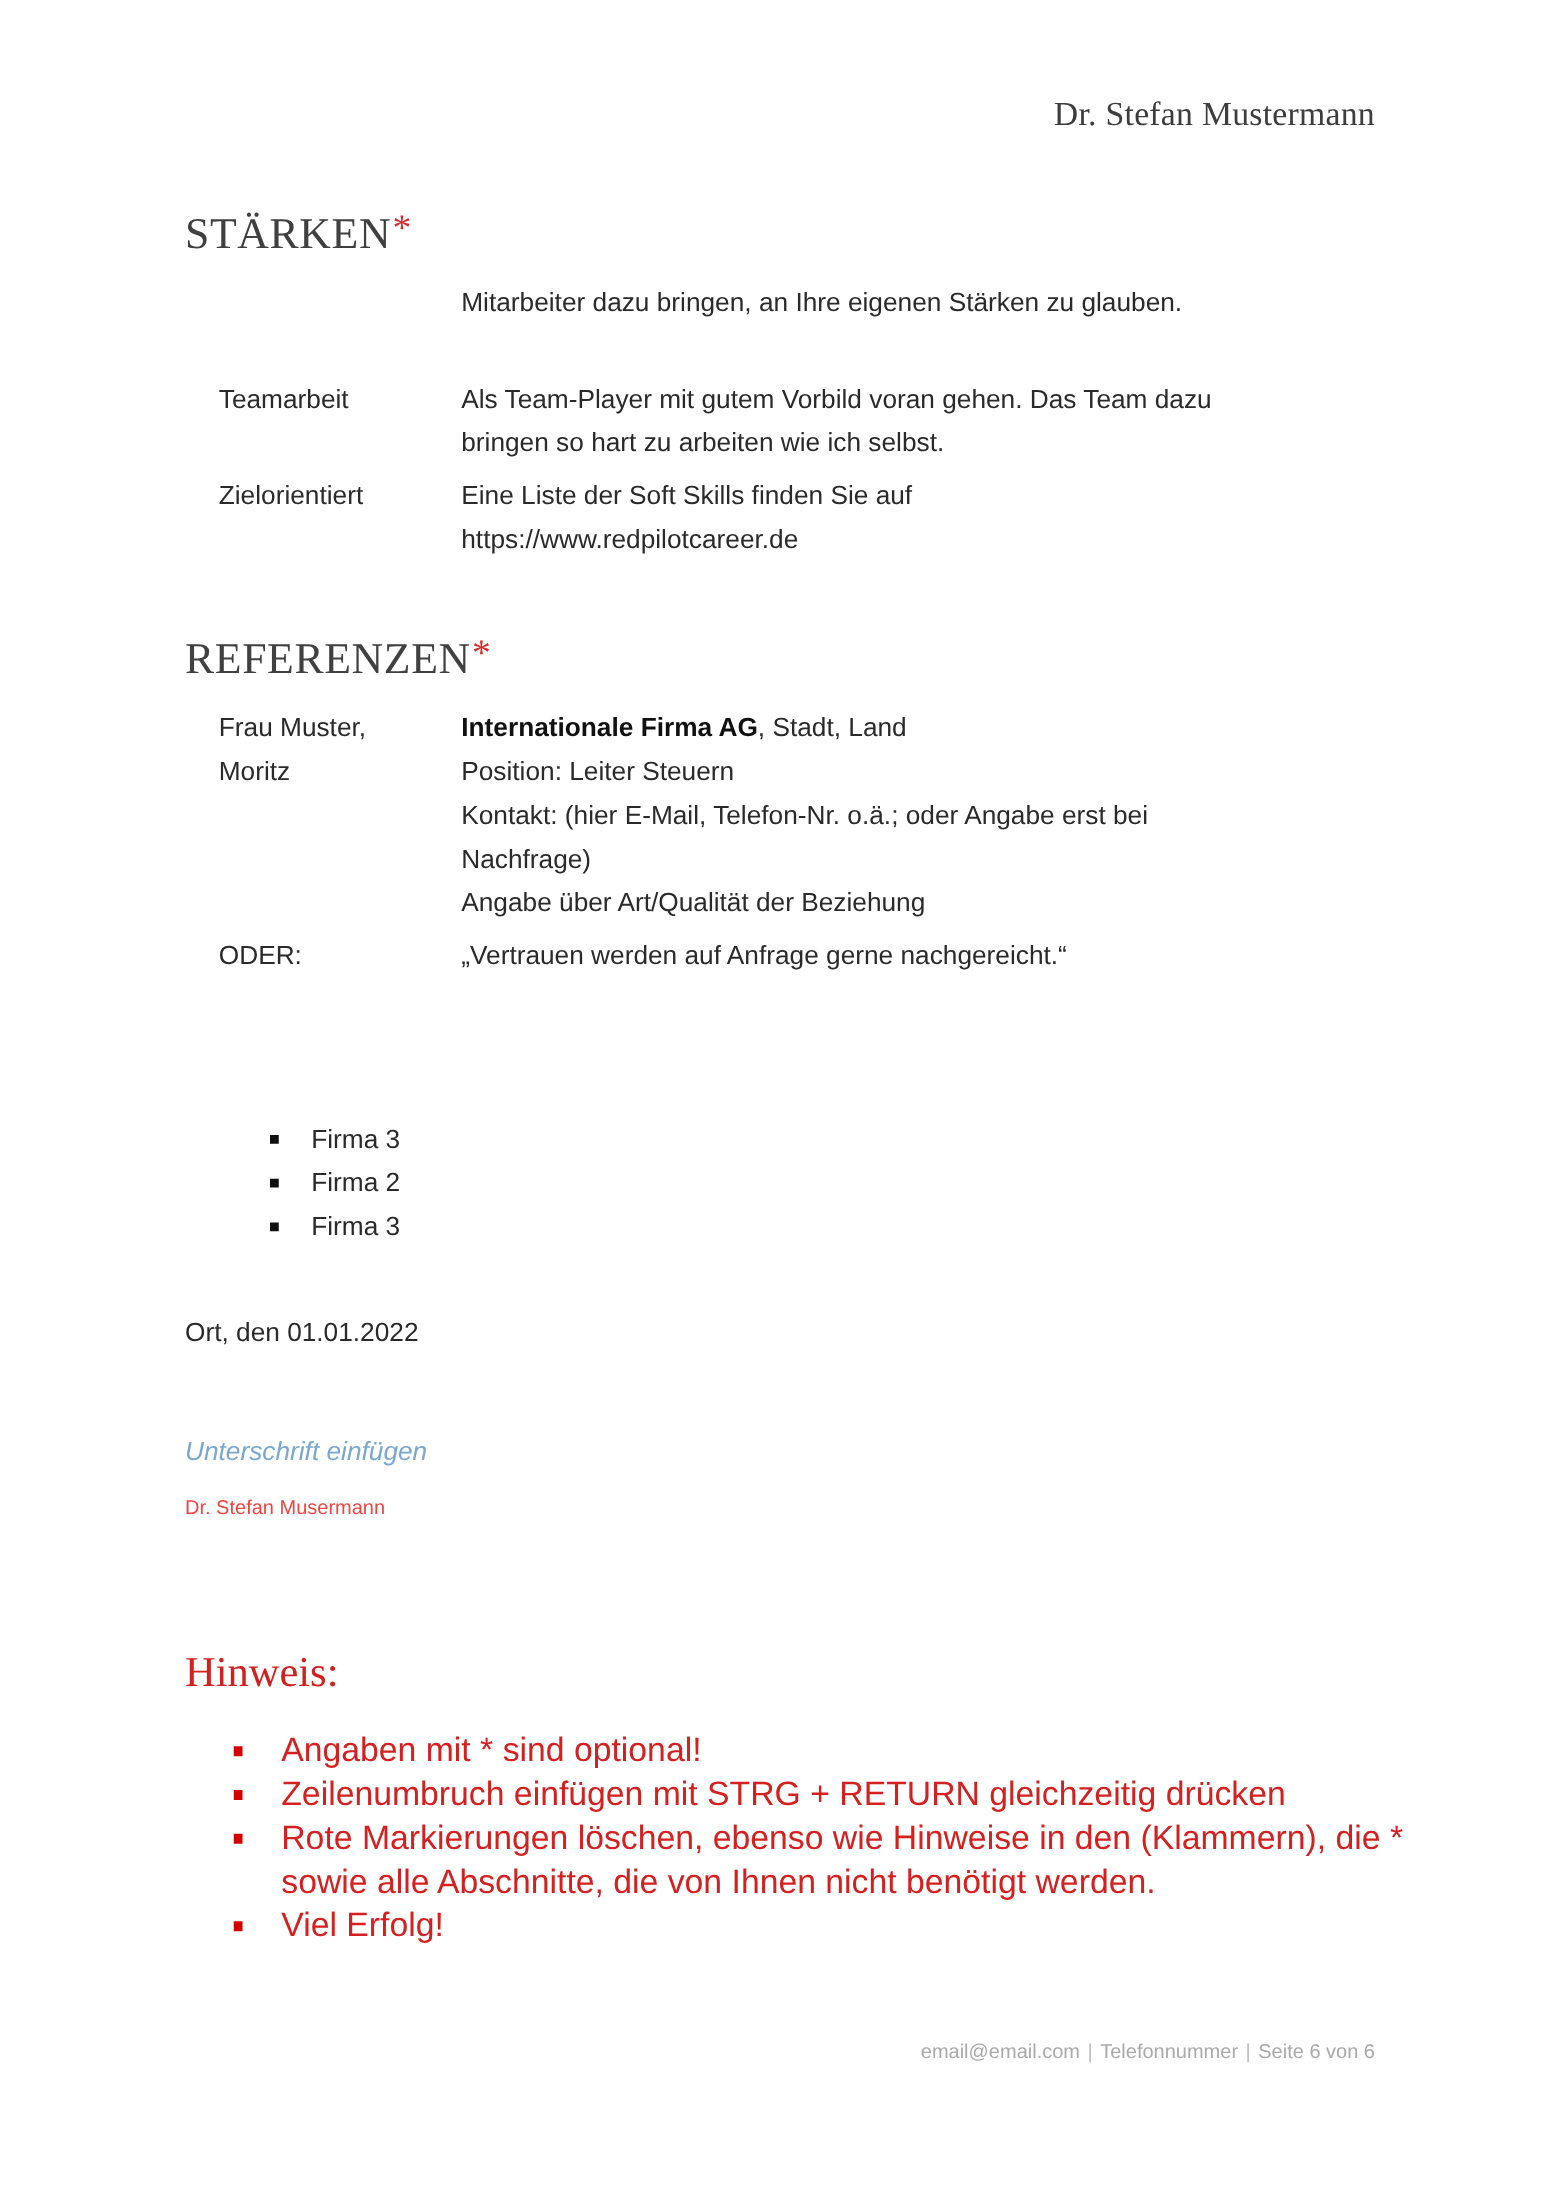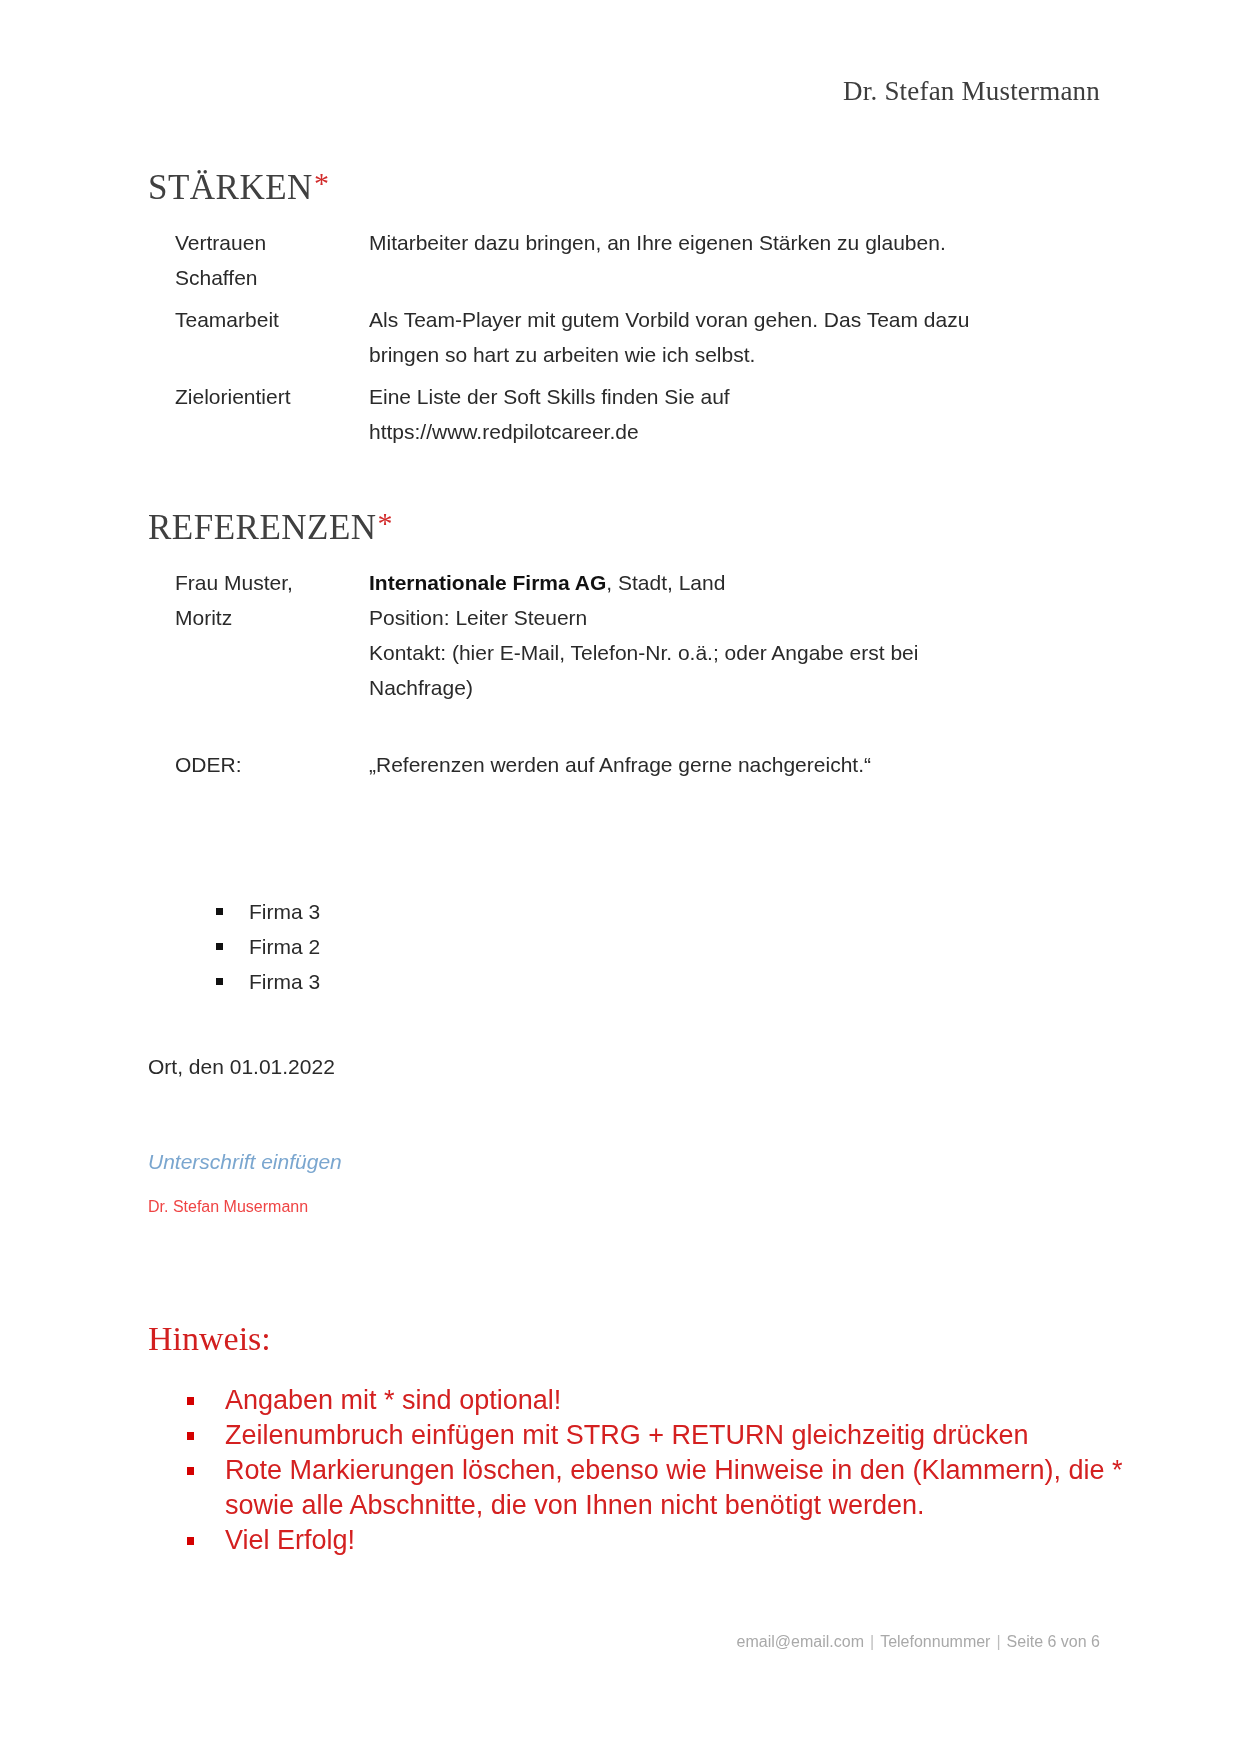--- a/index.html
+++ b/index.html
@@ -39,42 +39,42 @@
 <body>
 
 <div class="page">
 
   <div class="abs serif header-name">Dr. Stefan Mustermann</div>
 
   <div class="abs serif section-title" style="top:166px;">
     <span>STÄRKEN</span><span class="star">*</span>
   </div>
 
-  <div class="abs sans body-text label-col" style="top:223px;width:150px;">Vertrauen Schaffen</div>
   <div class="abs sans body-text value-col" style="top:223px;">Mitarbeiter dazu bringen, an Ihre eigenen Stärken zu glauben.</div>
 
   <div class="abs sans body-text label-col" style="top:300px;">Teamarbeit</div>
   <div class="abs sans body-text value-col" style="top:300px;width:660px;">Als Team-Player mit gutem Vorbild voran gehen. Das Team dazu bringen so hart zu arbeiten wie ich selbst.</div>
 
   <div class="abs sans body-text label-col" style="top:377px;">Zielorientiert</div>
   <div class="abs sans body-text value-col" style="top:377px;width:420px;">Eine Liste der Soft Skills finden Sie auf https://www.redpilotcareer.de</div>
 
   <div class="abs serif section-title" style="top:506px;">
     <span>REFERENZEN</span><span class="star">*</span>
   </div>
 
   <div class="abs sans body-text label-col" style="top:563px;width:140px;">Frau Muster, Moritz</div>
   <div class="abs sans body-text value-col" style="top:563px;">
     <span class="strong">Internationale Firma  AG</span><span>, Stadt, Land</span>
   </div>
   <div class="abs sans body-text value-col" style="top:598px;">Position: Leiter Steuern</div>
   <div class="abs sans body-text value-col" style="top:633px;width:620px;">Kontakt: (hier E-Mail, Telefon-Nr. o.ä.; oder Angabe erst bei Nachfrage)</div>
+  <div class="abs sans body-text value-col" style="top:703px;">Angabe über Art/Qualität der Beziehung</div>
 
   <div class="abs sans body-text label-col" style="top:745px;">ODER:</div>
-  <div class="abs sans body-text value-col" style="top:745px;">„Referenzen werden auf Anfrage gerne nachgereicht.“</div>
+  <div class="abs sans body-text value-col" style="top:745px;">„Vertrauen werden auf Anfrage gerne nachgereicht.“</div>
 
 
   <ul class="abs sans bullet-list" style="top:892px;">
     <li><span class="sq"></span><span>Firma 3</span></li>
     <li><span class="sq"></span><span>Firma 2</span></li>
     <li><span class="sq"></span><span>Firma 3</span></li>
   </ul>
 
   <div class="abs sans place-date">Ort, den 01.01.2022</div>
   <div class="abs sans sig-hint">Unterschrift einfügen</div>

